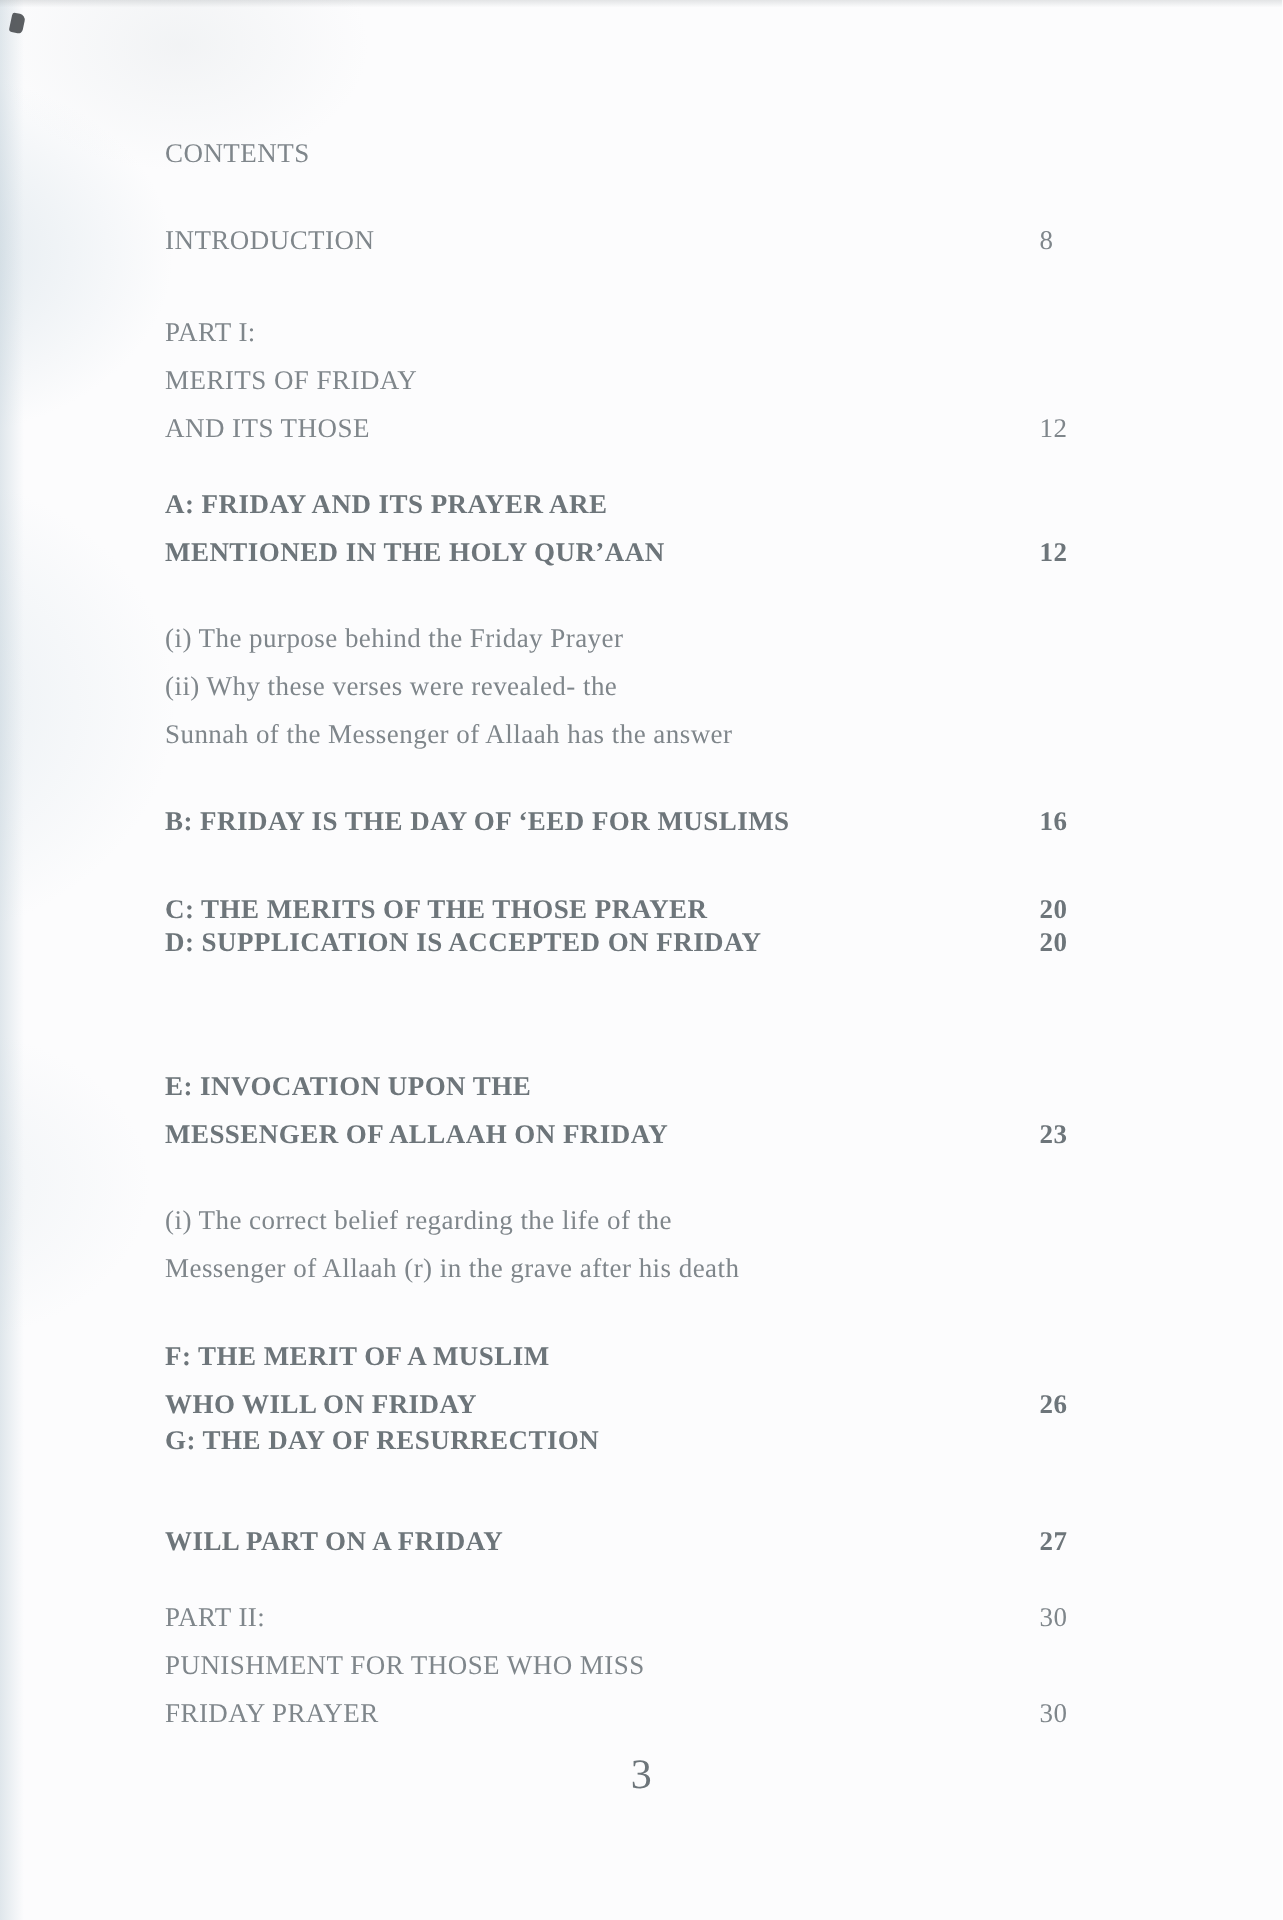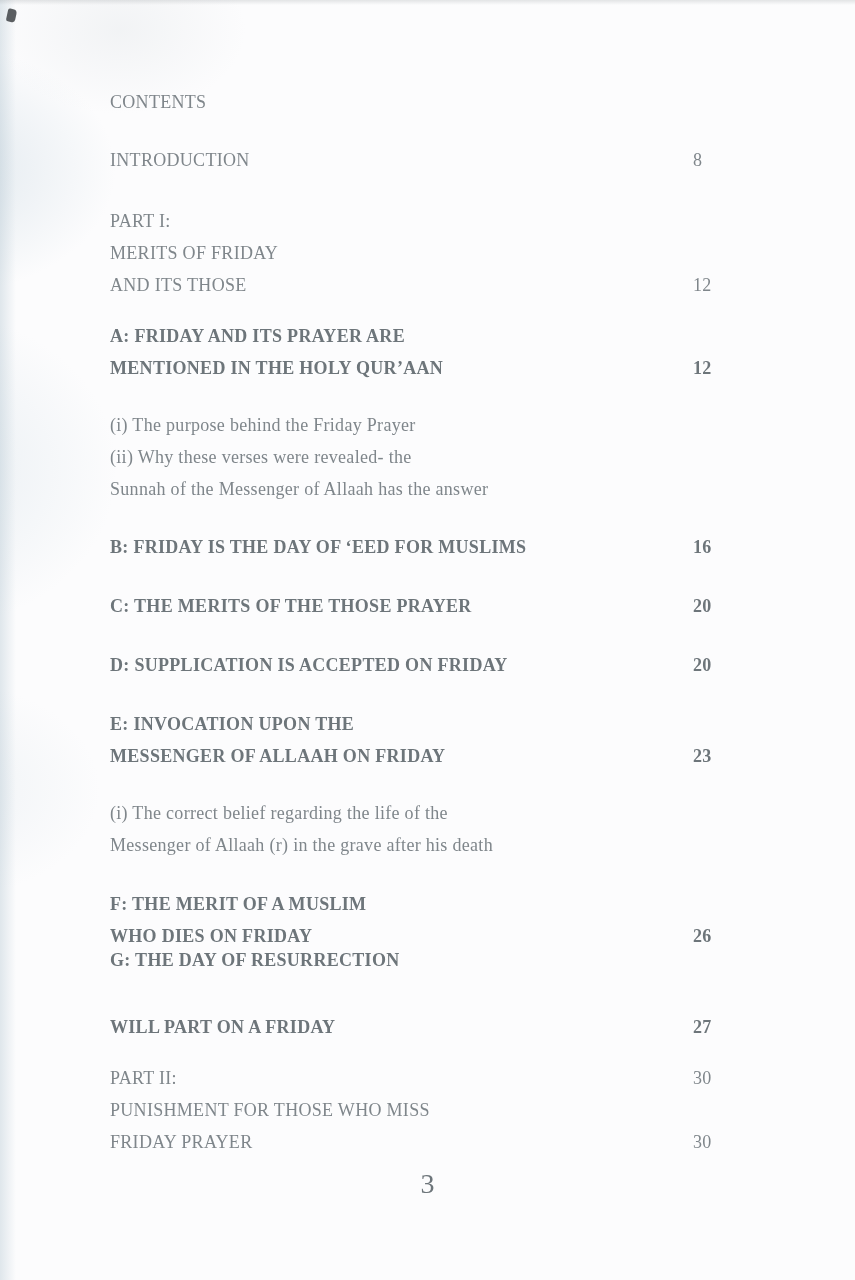--- a/index.html
+++ b/index.html
@@ -90,30 +90,30 @@
     <div class="line bold" style="top:352px"><span>MENTIONED IN THE HOLY QUR’AAN</span><span class="pg">12</span></div>
 
     <div class="line" style="top:441px"><span>(ii) Why these verses were revealed- the</span></div>
     <div class="line" style="top:409px"><span>(i) The purpose behind the Friday Prayer</span></div>
     <div class="line" style="top:473px"><span>Sunnah of the Messenger of Allaah has the answer</span></div>
 
     <div class="line bold" style="top:531px"><span>B: FRIDAY IS THE DAY OF ‘EED FOR MUSLIMS</span><span class="pg">16</span></div>
 
     <div class="line bold" style="top:590px"><span>C: THE MERITS OF THE THOSE PRAYER</span><span class="pg">20</span></div>
 
-    <div class="line bold" style="top:649px"><span>D: SUPPLICATION IS ACCEPTED ON FRIDAY</span><span class="pg">20</span></div>
+    <div class="line bold" style="top:612px"><span>D: SUPPLICATION IS ACCEPTED ON FRIDAY</span><span class="pg">20</span></div>
 
     <div class="line bold" style="top:708px"><span>E: INVOCATION UPON THE</span></div>
     <div class="line bold" style="top:740px"><span>MESSENGER OF ALLAAH ON FRIDAY</span><span class="pg">23</span></div>
 
     <div class="line" style="top:797px"><span>(i) The correct belief regarding the life of the</span></div>
     <div class="line" style="top:829px"><span>Messenger of Allaah (r) in the grave after his death</span></div>
 
     <div class="line bold" style="top:888px"><span>F: THE MERIT OF A MUSLIM</span></div>
-    <div class="line bold" style="top:920px"><span>WHO DIES ON FRIDAY</span><span class="pg">26</span></div>
+    <div class="line bold" style="top:920px"><span>WHO WILL ON FRIDAY</span><span class="pg">26</span></div>
 
     <div class="line bold" style="top:944px"><span>G: THE DAY OF RESURRECTION</span></div>
     <div class="line bold" style="top:1011px"><span>WILL PART ON A FRIDAY</span><span class="pg">27</span></div>
 
     <div class="line" style="top:1062px"><span>PART II:</span><span class="pg">30</span></div>
     <div class="line" style="top:1094px"><span>PUNISHMENT FOR THOSE WHO MISS</span></div>
     <div class="line" style="top:1126px"><span>FRIDAY PRAYER</span><span class="pg">30</span></div>
 
   </div>
 

